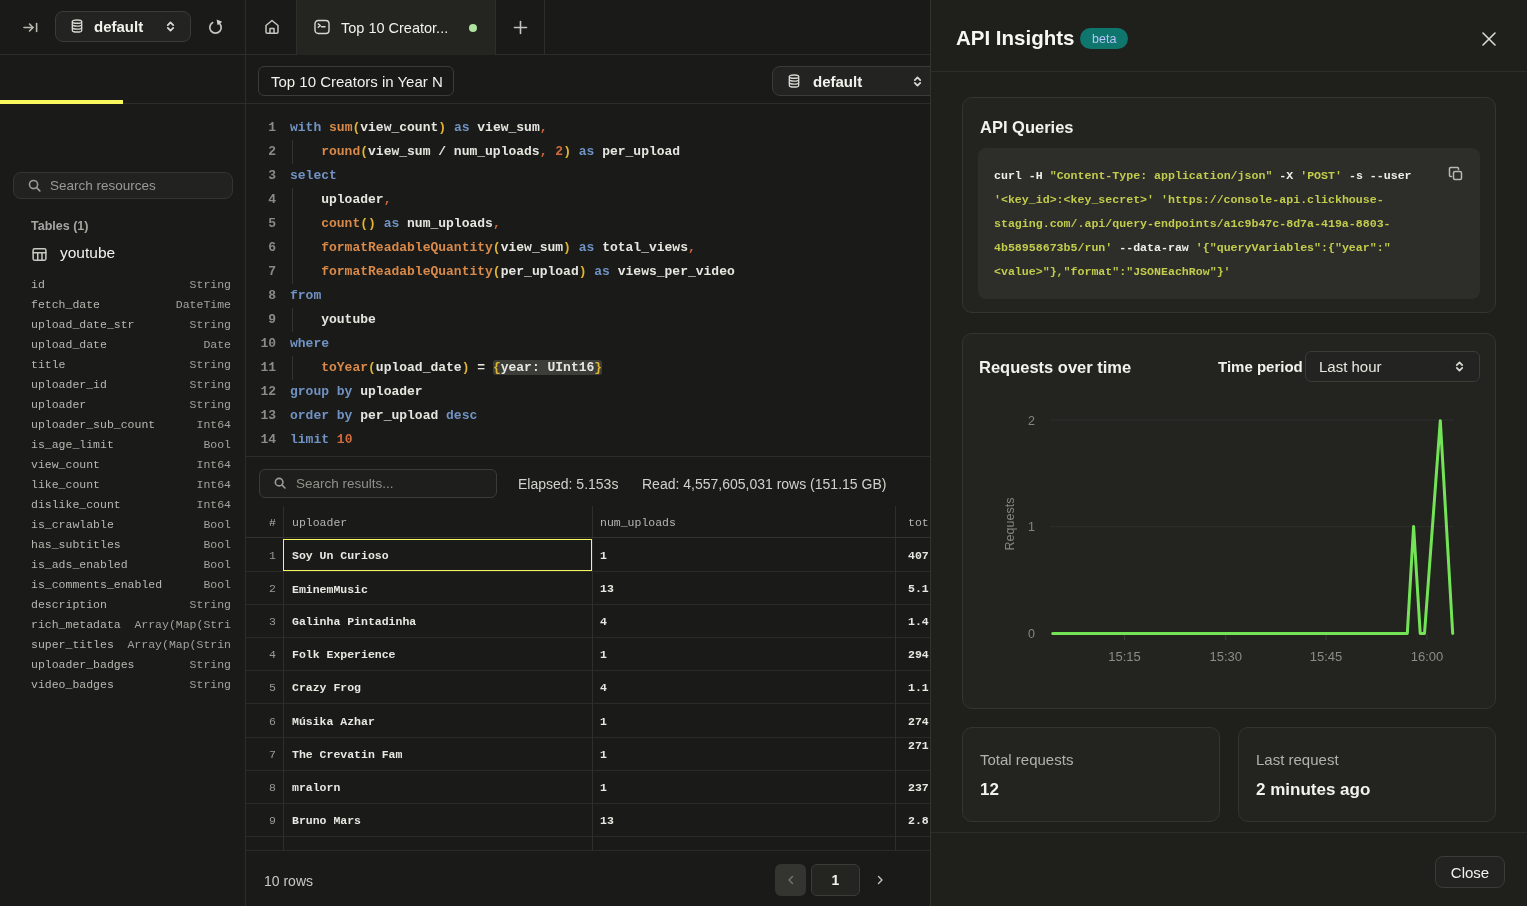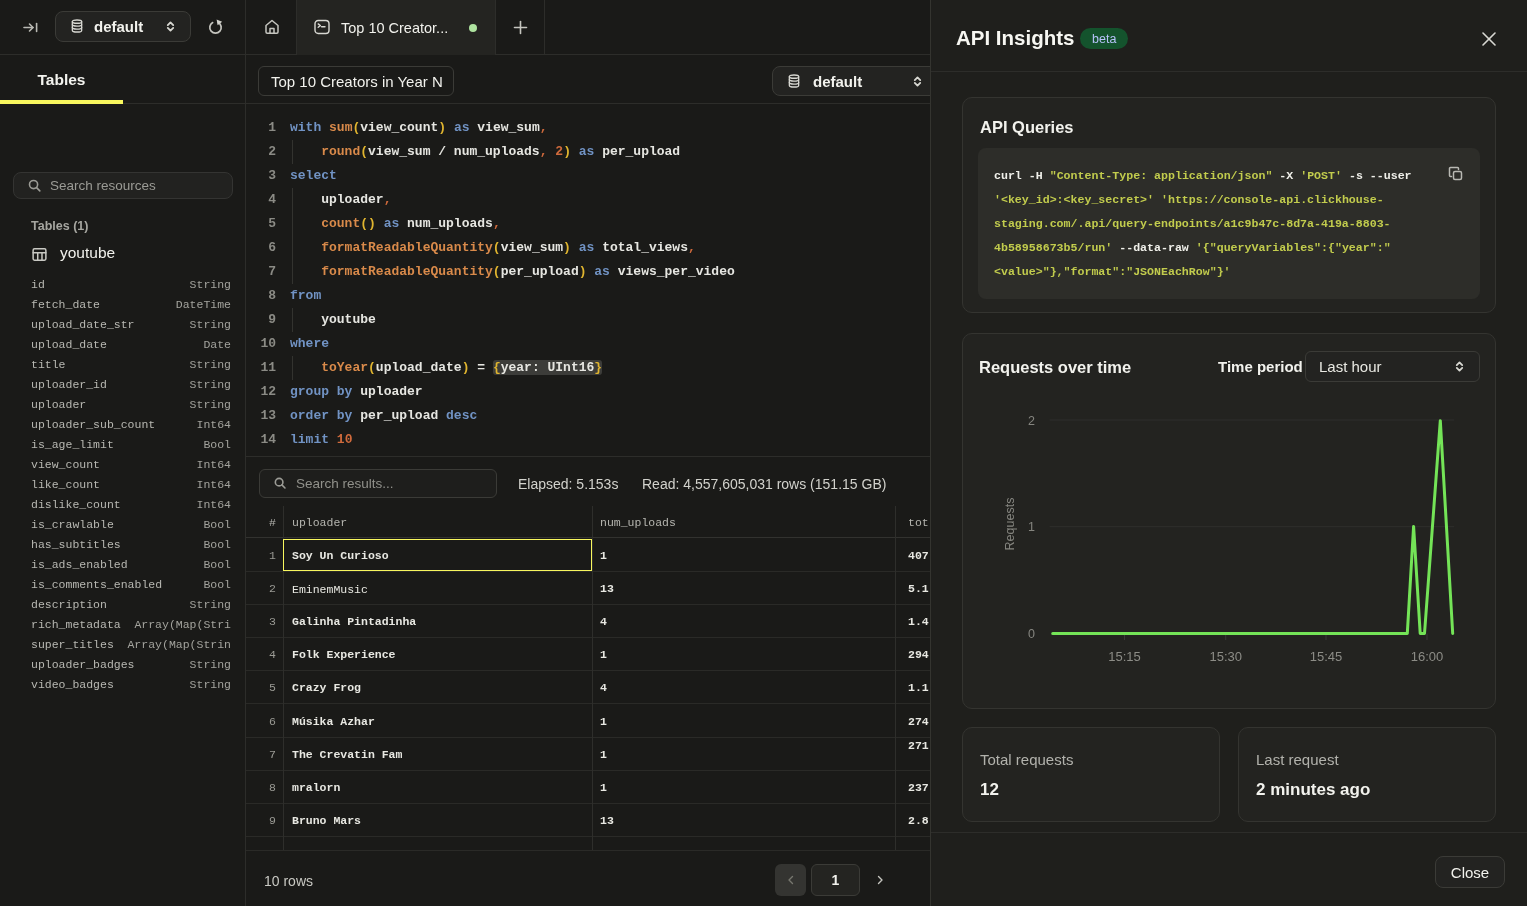--- a/index.html
+++ b/index.html
@@ -33,21 +33,20 @@
       <g stroke="#d8d8d2" stroke-width="3.3230769230769233" stroke-linecap="round" stroke-linejoin="round">
         <polyline points="7 9.5 12 4.5 17 9.5"></polyline>
         <polyline points="7 14.5 12 19.5 17 14.5"></polyline>
       </g>
     </svg>
 <svg class="abs " style="left:208px;top:19px" width="15" height="16" viewBox="0 0 15 16" fill="none">
       <path d="M4.65 3.56 A5.7 5.7 0 1 0 10.35 3.56" stroke="#c5c5bf" stroke-width="1.7" fill="none" stroke-linecap="round"></path>
       <path d="M8.6 0.4 L14.2 2.8 L9.6 6.2 Z" fill="#d2d2cc"></path>
     </svg>
 <div class="abs" style="left:0;top:55px;width:246px;height:49px;border-bottom:1px solid #2d2d2a"></div>
-<div class="abs" style="left:0;top:55px;width:123px;height:49px;display:flex;align-items:center;justify-content:center;color:#f4f4ef;font-size:15.5px;font-weight:600">Tables</div>
 <div class="abs" style="left:0;top:100px;width:123px;height:4px;background:#f8f75e"></div>
 <div class="abs" style="left:13px;top:172px;width:220px;height:27px;background:#222220;border:1px solid #343432;border-radius:8px"></div>
 <svg class="abs " style="left:27px;top:178px" width="15" height="15" viewBox="0 0 24 24" fill="none">
       <g stroke="#9b9b95" stroke-width="2.5600000000000005" stroke-linecap="round" stroke-linejoin="round">
         <circle cx="10.5" cy="10.5" r="6.5"></circle>
         <line x1="15.3" y1="15.3" x2="20.5" y2="20.5"></line>
       </g>
     </svg>
 <div class="abs" style="left:50px;top:172px;height:27px;display:flex;align-items:center;color:#9b9b95;font-size:13.5px">Search resources</div>
 <div class="abs" style="left:31px;top:219px;color:#a6a6a0;font-size:12.5px;font-weight:700">Tables (1)</div>
@@ -161,21 +160,21 @@
 <div class="abs mono" style="left:292px;top:506px;height:32px;display:flex;align-items:center;color:#b5b5af;font-size:11.5px">uploader</div>
 <div class="abs mono" style="left:600px;top:506px;height:32px;display:flex;align-items:center;color:#b5b5af;font-size:11.5px">num_uploads</div>
 <div class="abs mono" style="left:908px;top:506px;height:32px;display:flex;align-items:center;color:#b5b5af;font-size:11.5px">tot</div>
 <div class="abs" style="left:246px;top:538.5px;width:689px;height:33.2px;border-bottom:1px solid #2a2a27"></div>
 <div class="abs mono" style="left:262px;top:538.5px;width:21px;height:33.2px;display:flex;align-items:center;justify-content:center;color:#9a9a94;font-size:11.5px">1</div>
 <div class="abs mono" style="left:292px;top:538.5px;height:33.2px;display:flex;align-items:center;color:#e8e8e2;font-size:11.5px;font-weight:700">Soy Un Curioso</div>
 <div class="abs mono" style="left:600px;top:538.5px;height:33.2px;display:flex;align-items:center;color:#e8e8e2;font-size:11.5px;font-weight:700">1</div>
 <div class="abs mono" style="left:908px;top:538.5px;height:33.2px;display:flex;align-items:center;color:#e8e8e2;font-size:11.5px;font-weight:700">407</div>
 <div class="abs" style="left:246px;top:571.7px;width:689px;height:33.2px;border-bottom:1px solid #2a2a27"></div>
 <div class="abs mono" style="left:262px;top:571.7px;width:21px;height:33.2px;display:flex;align-items:center;justify-content:center;color:#9a9a94;font-size:11.5px">2</div>
-<div class="abs mono" style="left:292px;top:571.7px;height:35px;display:flex;align-items:center;color:#e8e8e2;font-size:11.5px;font-weight:400">EminemMusic</div>
+<div class="abs mono" style="left:292px;top:571.7px;height:35px;display:flex;align-items:center;color:#e8e8e2;font-size:11.5px;font-weight:700">EminemMusic</div>
 <div class="abs mono" style="left:600px;top:571.7px;height:33.2px;display:flex;align-items:center;color:#e8e8e2;font-size:11.5px;font-weight:700">13</div>
 <div class="abs mono" style="left:908px;top:571.7px;height:33.2px;display:flex;align-items:center;color:#e8e8e2;font-size:11.5px;font-weight:700">5.1</div>
 <div class="abs" style="left:246px;top:604.9px;width:689px;height:33.2px;border-bottom:1px solid #2a2a27"></div>
 <div class="abs mono" style="left:262px;top:604.9px;width:21px;height:33.2px;display:flex;align-items:center;justify-content:center;color:#9a9a94;font-size:11.5px">3</div>
 <div class="abs mono" style="left:292px;top:604.9px;height:33.2px;display:flex;align-items:center;color:#e8e8e2;font-size:11.5px;font-weight:700">Galinha Pintadinha</div>
 <div class="abs mono" style="left:600px;top:604.9px;height:33.2px;display:flex;align-items:center;color:#e8e8e2;font-size:11.5px;font-weight:700">4</div>
 <div class="abs mono" style="left:908px;top:604.9px;height:33.2px;display:flex;align-items:center;color:#e8e8e2;font-size:11.5px;font-weight:700">1.4</div>
 <div class="abs" style="left:246px;top:638.1px;width:689px;height:33.2px;border-bottom:1px solid #2a2a27"></div>
 <div class="abs mono" style="left:262px;top:638.1px;width:21px;height:33.2px;display:flex;align-items:center;justify-content:center;color:#9a9a94;font-size:11.5px">4</div>
 <div class="abs mono" style="left:292px;top:638.1px;height:33.2px;display:flex;align-items:center;color:#e8e8e2;font-size:11.5px;font-weight:700">Folk Experience</div>
@@ -216,21 +215,21 @@
     <svg width="10" height="10" viewBox="0 0 10 10" fill="none">
       <polyline points="6.5 1.5 3 5 6.5 8.5" stroke="#77776f" stroke-width="1.4" stroke-linecap="round" stroke-linejoin="round"></polyline>
     </svg>
   </div>
 <div class="abs" style="left:811px;top:864px;width:49px;height:32px;background:#242421;border:1px solid #3b3b37;border-radius:6px;display:flex;align-items:center;justify-content:center;color:#f2f2ed;font-size:14px;font-weight:700">1</div>
 <svg class="abs " style="left:875px;top:875px" width="10" height="10" viewBox="0 0 10 10" fill="none">
     <polyline points="3.5 1.5 7 5 3.5 8.5" stroke="#c5c5bf" stroke-width="1.4" stroke-linecap="round" stroke-linejoin="round"></polyline>
   </svg>
 <div class="abs" style="left:930px;top:0;width:597px;height:906px;background:#1f1f1c;border-left:1px solid #34342f"></div>
 <div class="abs" style="left:956px;top:26px;color:#f7f7f2;font-size:20.5px;font-weight:700">API Insights</div>
-<div class="abs" style="left:1080px;top:28px;height:21px;padding:0 12px;border-radius:11px;background:#14532d;color:#b7c3fa;font-size:12.5px;display:flex;align-items:center">beta</div>
+<div class="abs" style="left:1080px;top:28px;height:21px;padding:0 12px;border-radius:11px;background:#0f766e;color:#b7c3fa;font-size:12.5px;display:flex;align-items:center">beta</div>
 <svg class="abs " style="left:1482px;top:32px" width="14" height="14" viewBox="0 0 14 14" fill="none">
     <g stroke="#d8d8d2" stroke-width="1.6" stroke-linecap="round" stroke-linejoin="round">
       <line x1="1" y1="1" x2="13" y2="13"></line>
       <line x1="13" y1="1" x2="1" y2="13"></line>
     </g>
   </svg>
 <div class="abs" style="left:931px;top:71px;width:596px;height:1px;background:#2d2d2a"></div>
 <div class="abs" style="left:962px;top:97px;width:534px;height:216px;background:#232320;border:1px solid #343430;border-radius:10px"></div>
 <div class="abs" style="left:980px;top:118px;color:#f2f2ed;font-size:16.5px;font-weight:700">API Queries</div>
 <div class="abs" style="left:978px;top:148px;width:502px;height:151px;background:#2d2d29;border-radius:8px"></div>

